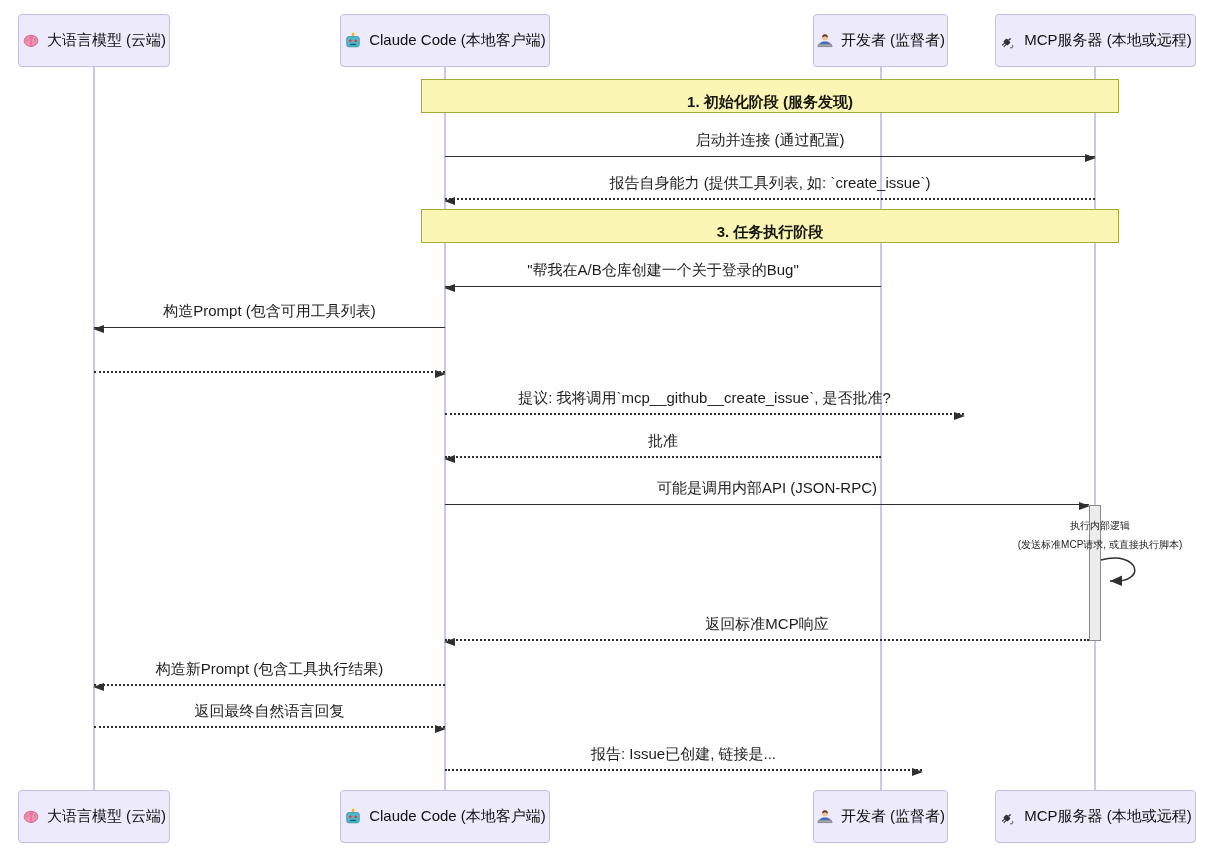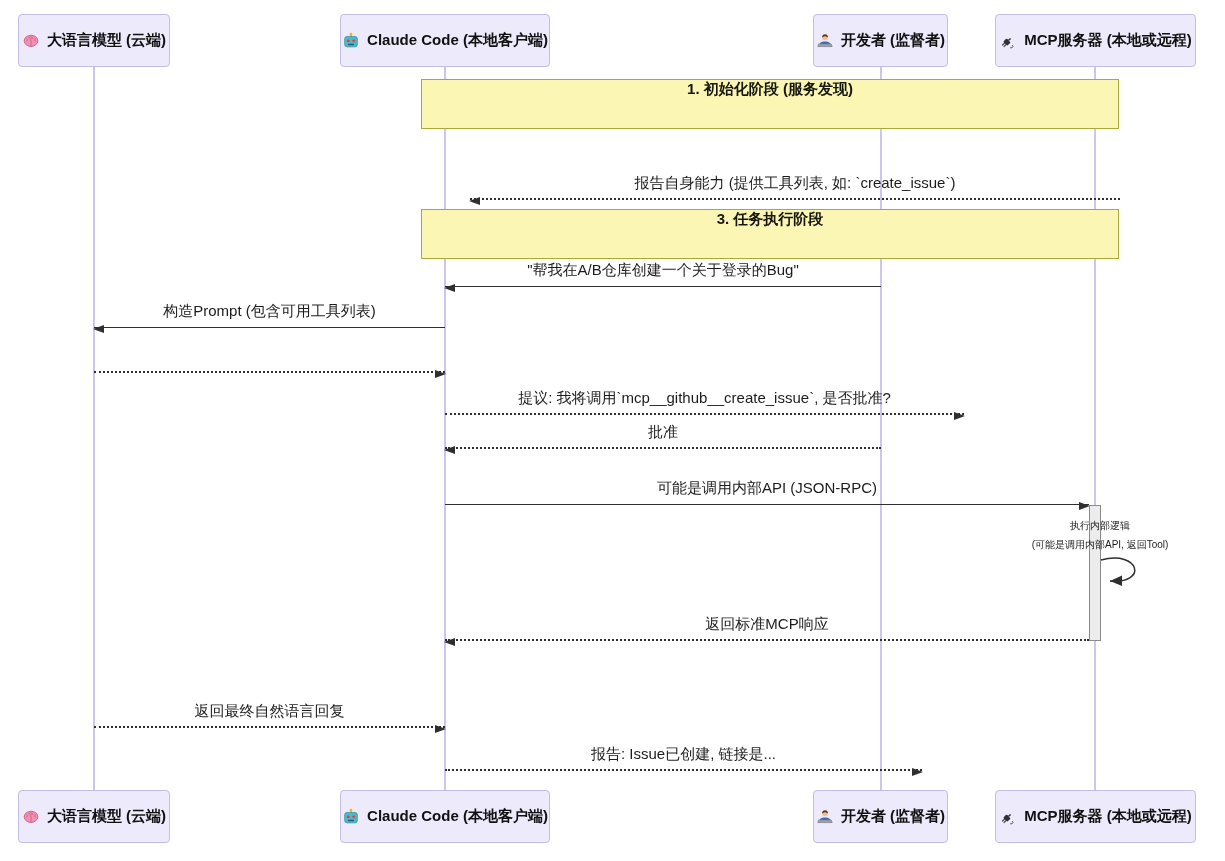--- a/index.html
+++ b/index.html
@@ -14,28 +14,28 @@
   
   .lifeline{
     position:absolute;top:67px;height:723px;width:2px;
     background:#CCC6EC;
   }
   
   .actor{
     position:absolute;height:53px;
     background:#ECEAFB;border:1px solid #C3BEE6;border-radius:4px;
     display:flex;align-items:center;justify-content:center;gap:7px;
-    font-size:15px;color:#111;box-sizing:border-box;white-space:nowrap;font-weight:bold;
+    font-size:15px;color:#111;box-sizing:border-box;white-space:nowrap;
   }
   .actor svg{flex:0 0 auto;}
   
   .banner{
-    position:absolute;left:421px;width:698px;height:50px;
+    position:absolute;left:421px;width:698px;height:34px;
     background:#FBF6B4;border:1px solid #A9A93A;box-sizing:border-box;
-    display:flex;align-items:flex-start;justify-content:center;
+    display:flex;align-items:flex-end;justify-content:center;
     font-size:15px;font-weight:600;color:#17170f;
   }
   
   .msg{position:absolute;height:30px;}
   .msg .mtext{
     position:absolute;left:50%;transform:translateX(-50%);
     bottom:7px;white-space:nowrap;font-size:15px;color:#1c1c1c;
   }
   .msg .mline{position:absolute;left:0;right:0;bottom:0;height:0;display:block;}
   .msg.solid .mline{border-top:1.6px solid #2f2f2f;}
@@ -108,22 +108,27 @@
     <span>MCP服务器 (本地或远程)</span>
   </div>
 
   <div class="banner" style="top:79px">
     <span>1. 初始化阶段 (服务发现)</span>
   </div>
   <div class="banner" style="top:209px">
     <span>3. 任务执行阶段</span>
   </div>
 
-
-  <div class="msg left dotted" style="left:470px;width:650px;top:170px">
+  <div class="msg right solid" style="left:445px;width:650px;top:127px">
+    <span class="mtext">启动并连接 (通过配置)</span>
+    <i class="mline"></i>
+      <i class="mhead"></i>
+  </div>
+
+  <div class="msg left dotted" style="left:445px;width:650px;top:170px">
     <span class="mtext">报告自身能力 (提供工具列表, 如: `create_issue`)</span>
     <i class="mline"></i>
       <i class="mhead"></i>
   </div>
 
   <div class="msg left solid" style="left:445px;width:436px;top:257px">
     <span class="mtext">"帮我在A/B仓库创建一个关于登录的Bug"</span>
     <i class="mline"></i>
       <i class="mhead"></i>
   </div>
@@ -138,49 +143,54 @@
     <i class="mline"></i>
       <i class="mhead"></i>
   </div>
 
   <div class="msg right dotted" style="left:445px;width:519px;top:385px">
     <span class="mtext">提议: 我将调用`mcp__github__create_issue`, 是否批准?</span>
     <i class="mline"></i>
       <i class="mhead"></i>
   </div>
 
-  <div class="msg left dotted" style="left:445px;width:436px;top:419px">
+  <div class="msg left dotted" style="left:445px;width:436px;top:428px">
     <span class="mtext">批准</span>
     <i class="mline"></i>
       <i class="mhead"></i>
   </div>
 
   <div class="msg right solid" style="left:445px;width:644px;top:475px">
     <span class="mtext">可能是调用内部API (JSON-RPC)</span>
     <i class="mline"></i>
       <i class="mhead"></i>
   </div>
 
   <div class="activation"></div>
 
   <div class="selftext">
     <div>执行内部逻辑</div>
-    <div>(可能是调用内部API, 返回Tool)</div>
+    <div>(发送标准MCP请求, 或直接执行脚本)</div>
   </div>
   <svg class="selfloop" width="52" height="36" viewBox="0 0 52 36">
     <path d="M1 6 C 40 -4, 48 30, 10 27" fill="none" stroke="#2f2f2f" stroke-width="1.5"></path>
     <polygon points="10,27 22,21.5 22,32" fill="#2f2f2f"></polygon>
   </svg>
 
   <div class="msg left dotted" style="left:445px;width:644px;top:611px">
     <span class="mtext">返回标准MCP响应</span>
     <i class="mline"></i>
       <i class="mhead"></i>
   </div>
 
+  <div class="msg left dotted" style="left:94px;width:351px;top:656px">
+    <span class="mtext">构造新Prompt (包含工具执行结果)</span>
+    <i class="mline"></i>
+      <i class="mhead"></i>
+  </div>
 
   <div class="msg right dotted" style="left:94px;width:351px;top:698px">
     <span class="mtext">返回最终自然语言回复</span>
     <i class="mline"></i>
       <i class="mhead"></i>
   </div>
 
   <div class="msg right dotted" style="left:445px;width:477px;top:741px">
     <span class="mtext">报告: Issue已创建, 链接是...</span>
     <i class="mline"></i>

